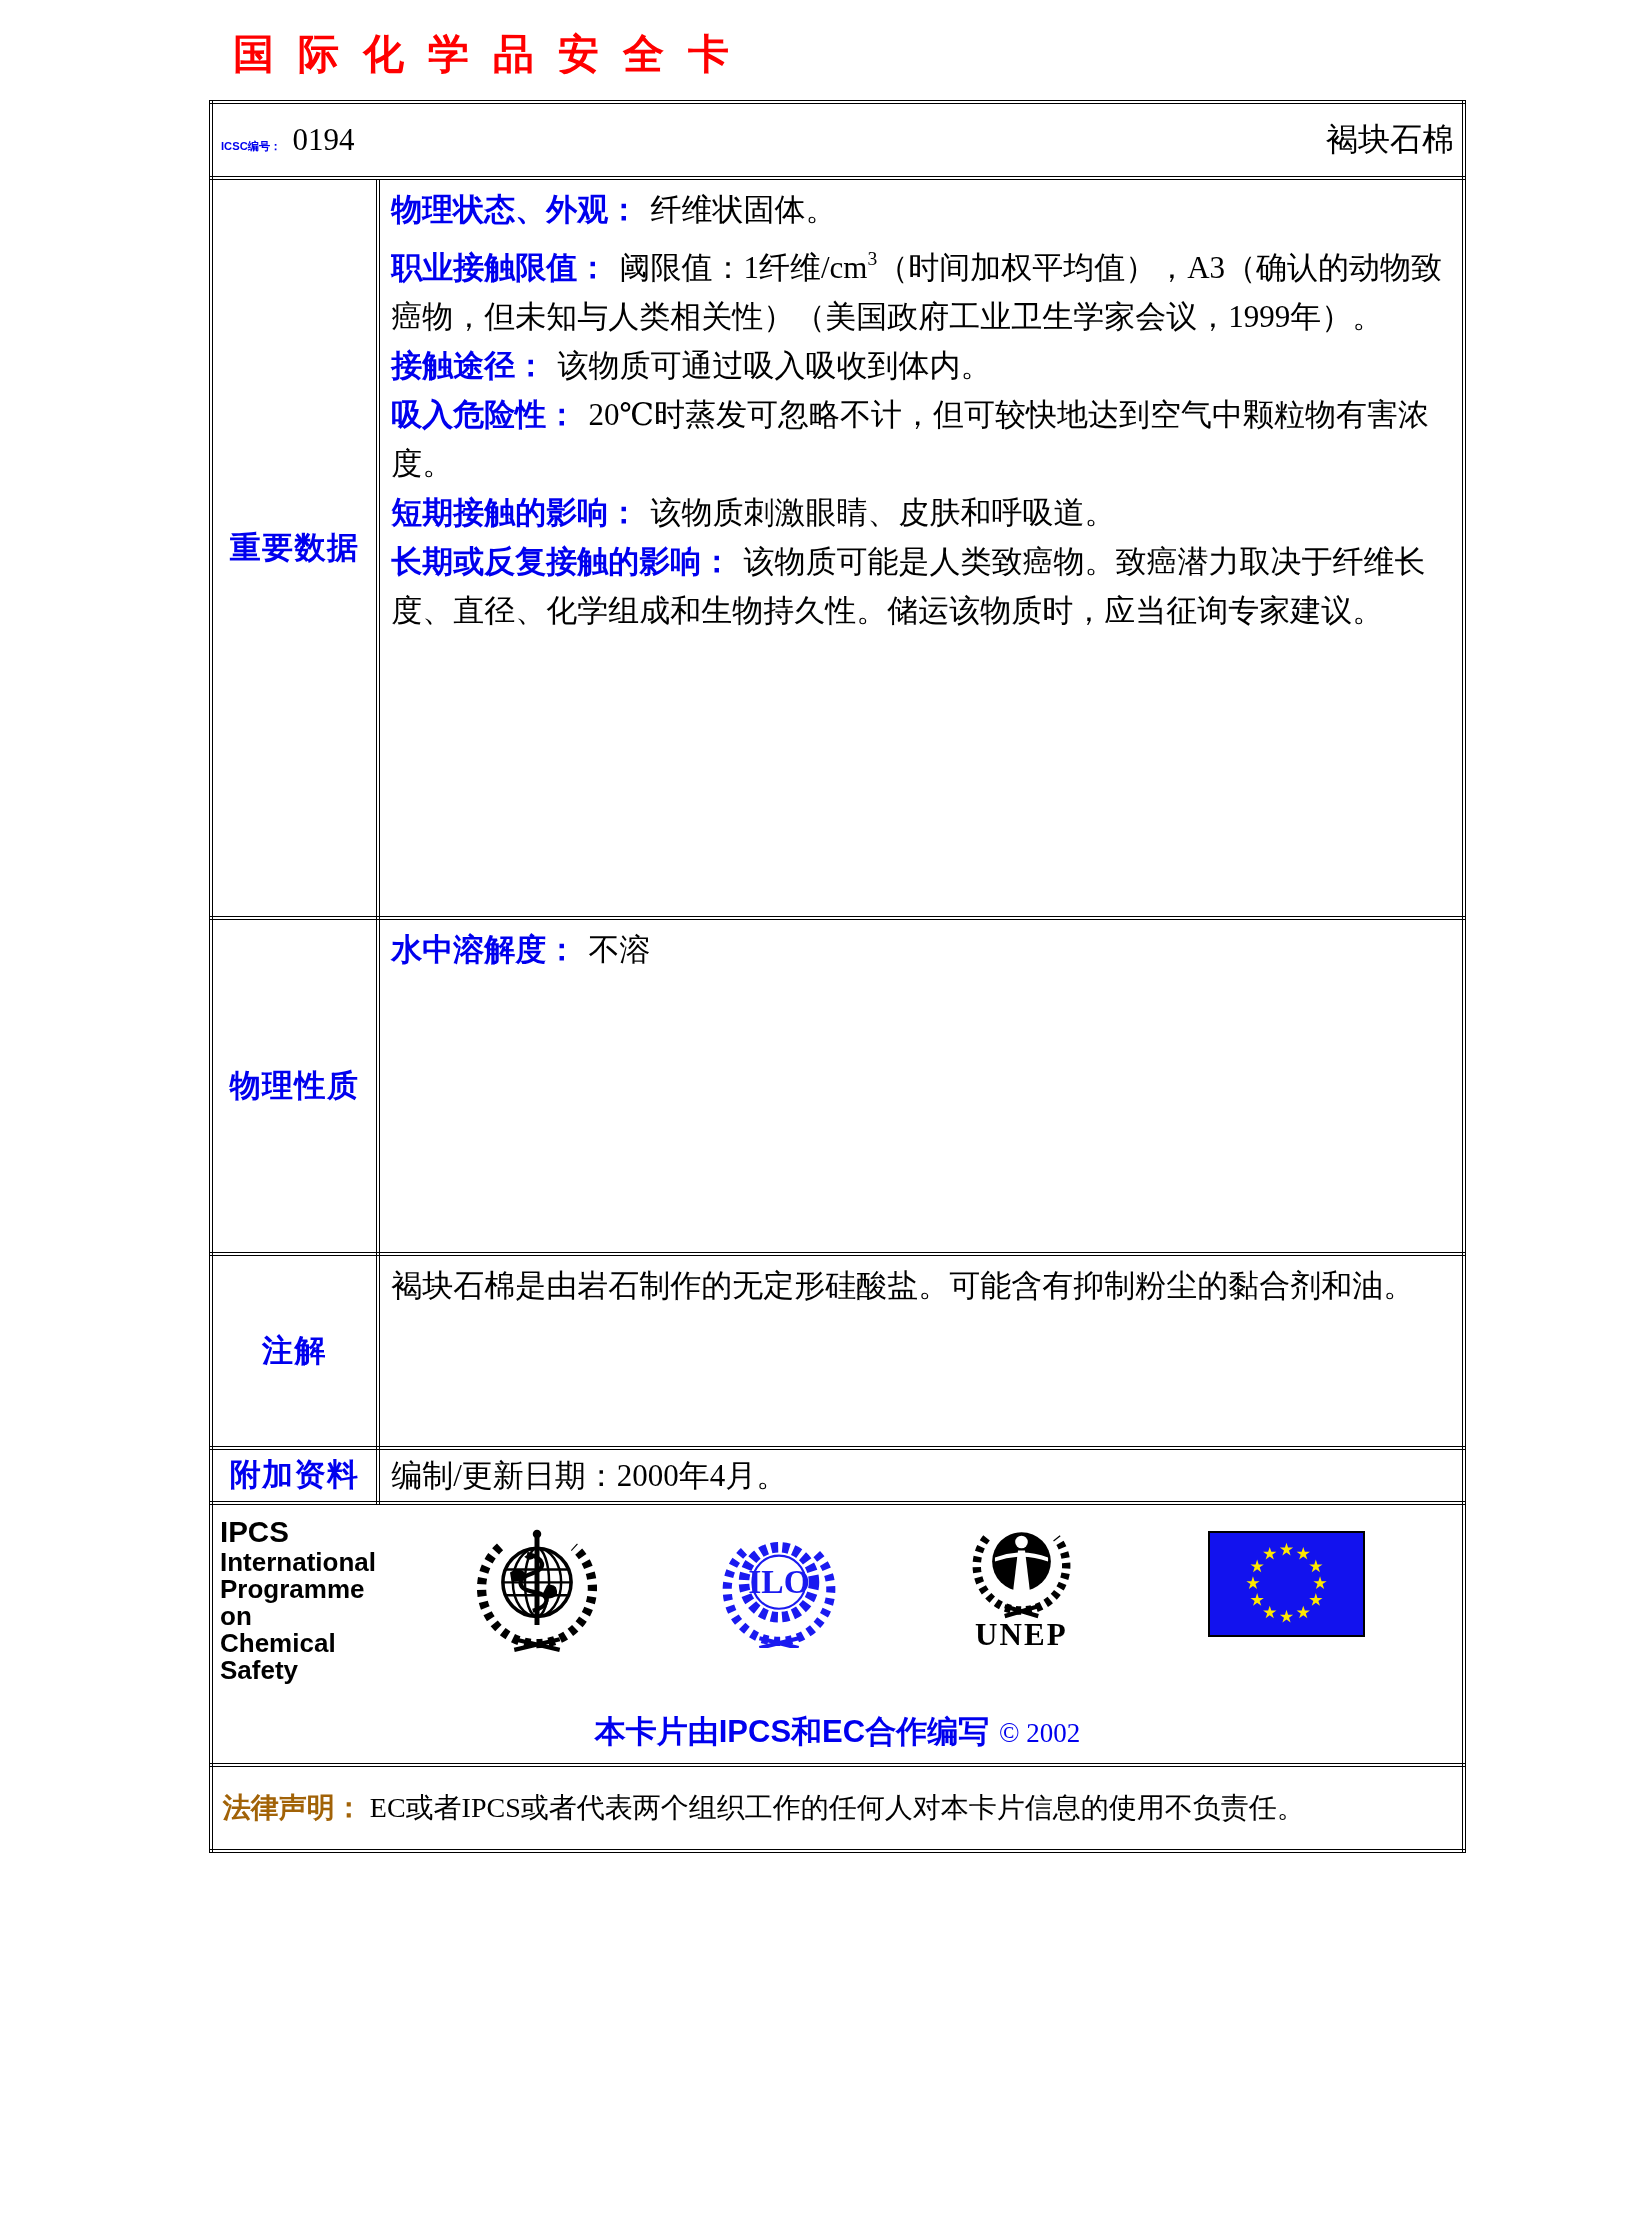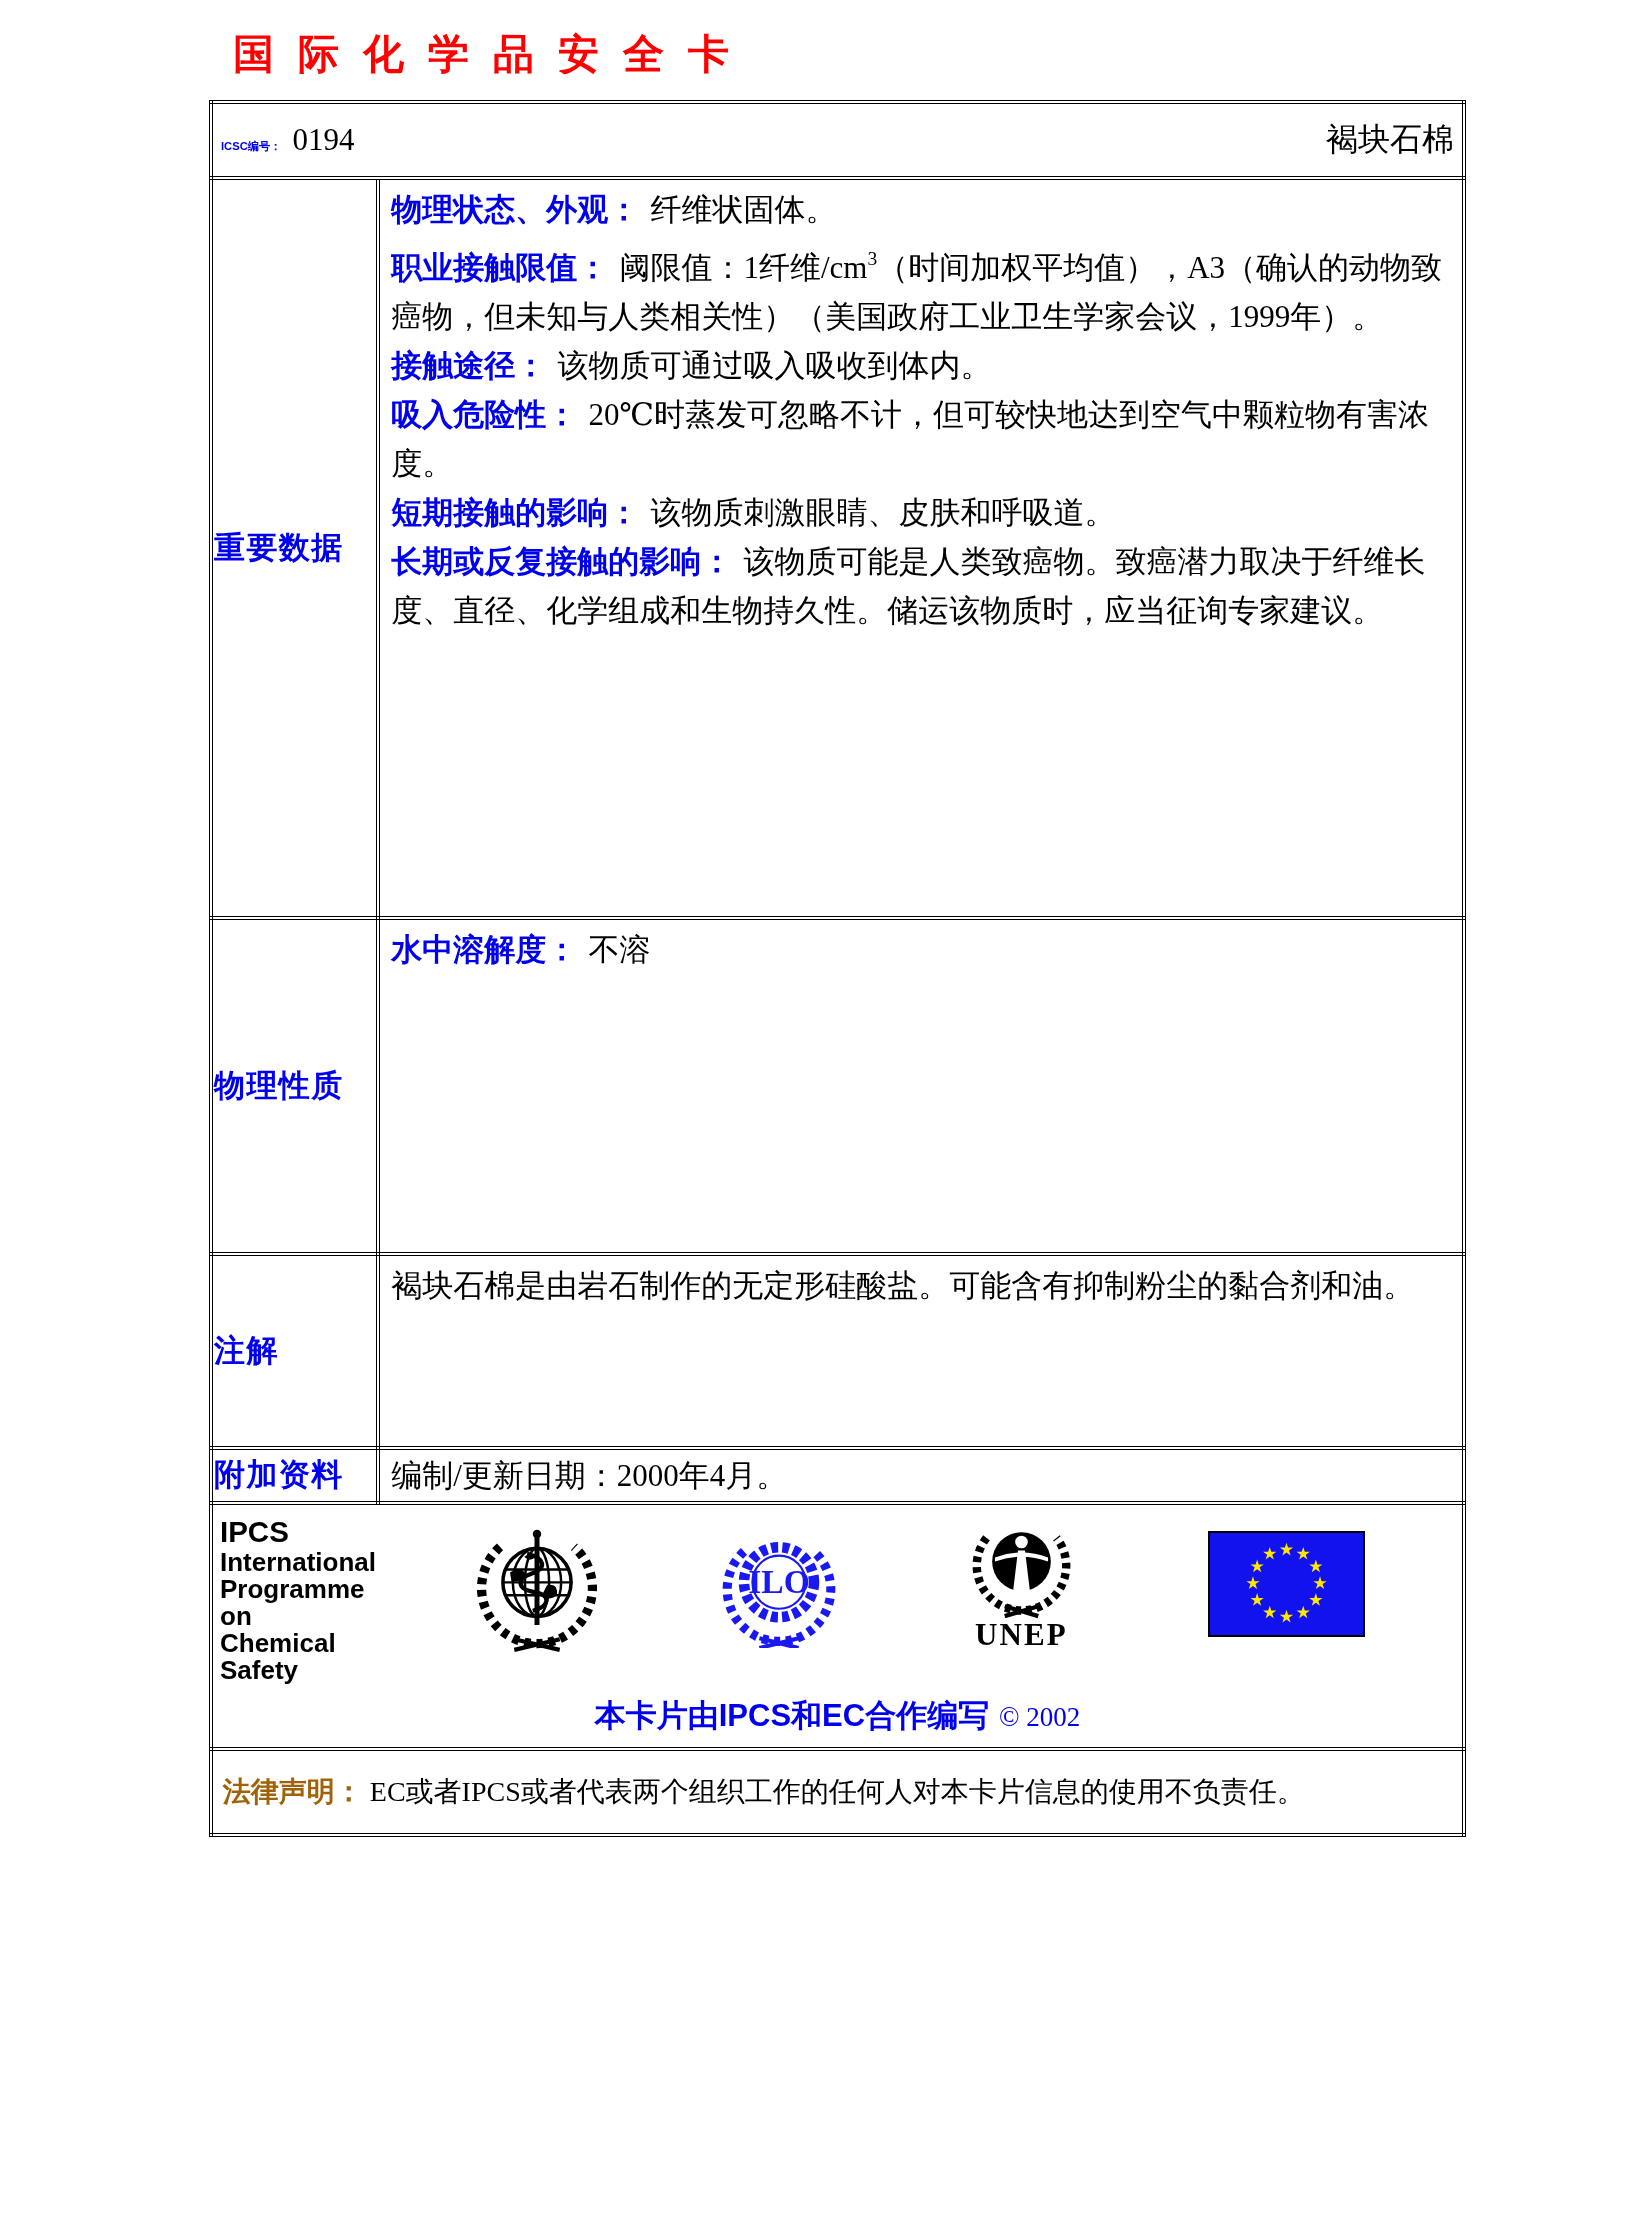--- a/index.html
+++ b/index.html
@@ -5,21 +5,21 @@
   html,body{margin:0;padding:0;background:#ffffff;}
   body{width:1647px;height:2239px;position:relative;
        font-family:"Liberation Serif","DejaVu Serif",serif;color:#000;}
   .doc{width:1257px;margin-left:209px;padding-top:28px;}
   .main-title{color:#ff0000;font-weight:bold;
       font-family:"Liberation Sans","DejaVu Sans",sans-serif;
       font-size:41px;letter-spacing:24px;text-indent:24px;line-height:52px;}
   table.card{width:1257px;border-collapse:collapse;table-layout:fixed;margin-top:19.6px;padding-left:12px;}
   table.card, table.card td{border:4.2px double #000;}
   td{vertical-align:top;overflow:hidden;}
-  .label-cell{vertical-align:middle;text-align:left;color:#0000ee;
+  .label-cell{vertical-align:middle;text-align:center;color:#0000ee;
       font-family:"Liberation Sans","DejaVu Sans",sans-serif;
       font-weight:bold;font-size:31px;letter-spacing:1.4px;margin-left:32px;}
   .content-cell{padding:5.6px 11.2px;font-size:31px;line-height:49px;}
   .fl{color:#0000ee;font-family:"Liberation Sans","DejaVu Sans",sans-serif;
       font-weight:bold;margin-right:11.2px;}
   sup.s3{font-size:19.6px;vertical-align:12.6px;}
   
   .hdr{display:flex;justify-content:space-between;align-items:center;height:70px;padding:0 7px;}
   .hdr .num{font-size:31px;margin-left:11.2px;}
   .hdr .chem{font-size:32px;}
@@ -30,21 +30,21 @@
       font-family:"Liberation Sans","DejaVu Sans",sans-serif;line-height:27px;}
   .ipcs-block .acr{font-weight:bold;font-size:29.5px;line-height:35px;}
   .ipcs-block .ln{font-size:26px;font-weight:bold;}
   .logo-who{margin-left:77px;margin-top:2.8px;}
   .logo-ilo{margin-left:114px;margin-top:8.4px;}
   .logo-unep{margin-left:118px;margin-top:0px;text-align:center;width:123px;}
   .unep-word{font-weight:bold;font-size:31px;letter-spacing:2.1px;margin-top:-4.2px;
       font-family:"Liberation Serif","DejaVu Serif",serif;}
   .eu-flag{margin-left:125px;margin-top:17px;width:153px;height:102px;
       background:#1212ee;border:2.8px solid #000;}
-  .caption-line{text-align:center;margin-top:11px;padding-bottom:9.8px;}
+  .caption-line{text-align:center;margin-top:27px;padding-bottom:9.8px;}
   .caption-line .cap{color:#0000ee;font-weight:bold;font-size:31px;
       font-family:"Liberation Sans","DejaVu Sans",sans-serif;}
   .caption-line .cop{color:#0000ee;font-size:27px;margin-left:9.8px;}
   
   .legal-cell{padding:9.8px 9.8px;font-size:28px;line-height:45px;vertical-align:middle;}
   .legal-cell .fl{font-size:28px;margin-right:7px;color:#a16207;}
 </style>
 </head>
 <body>
 

